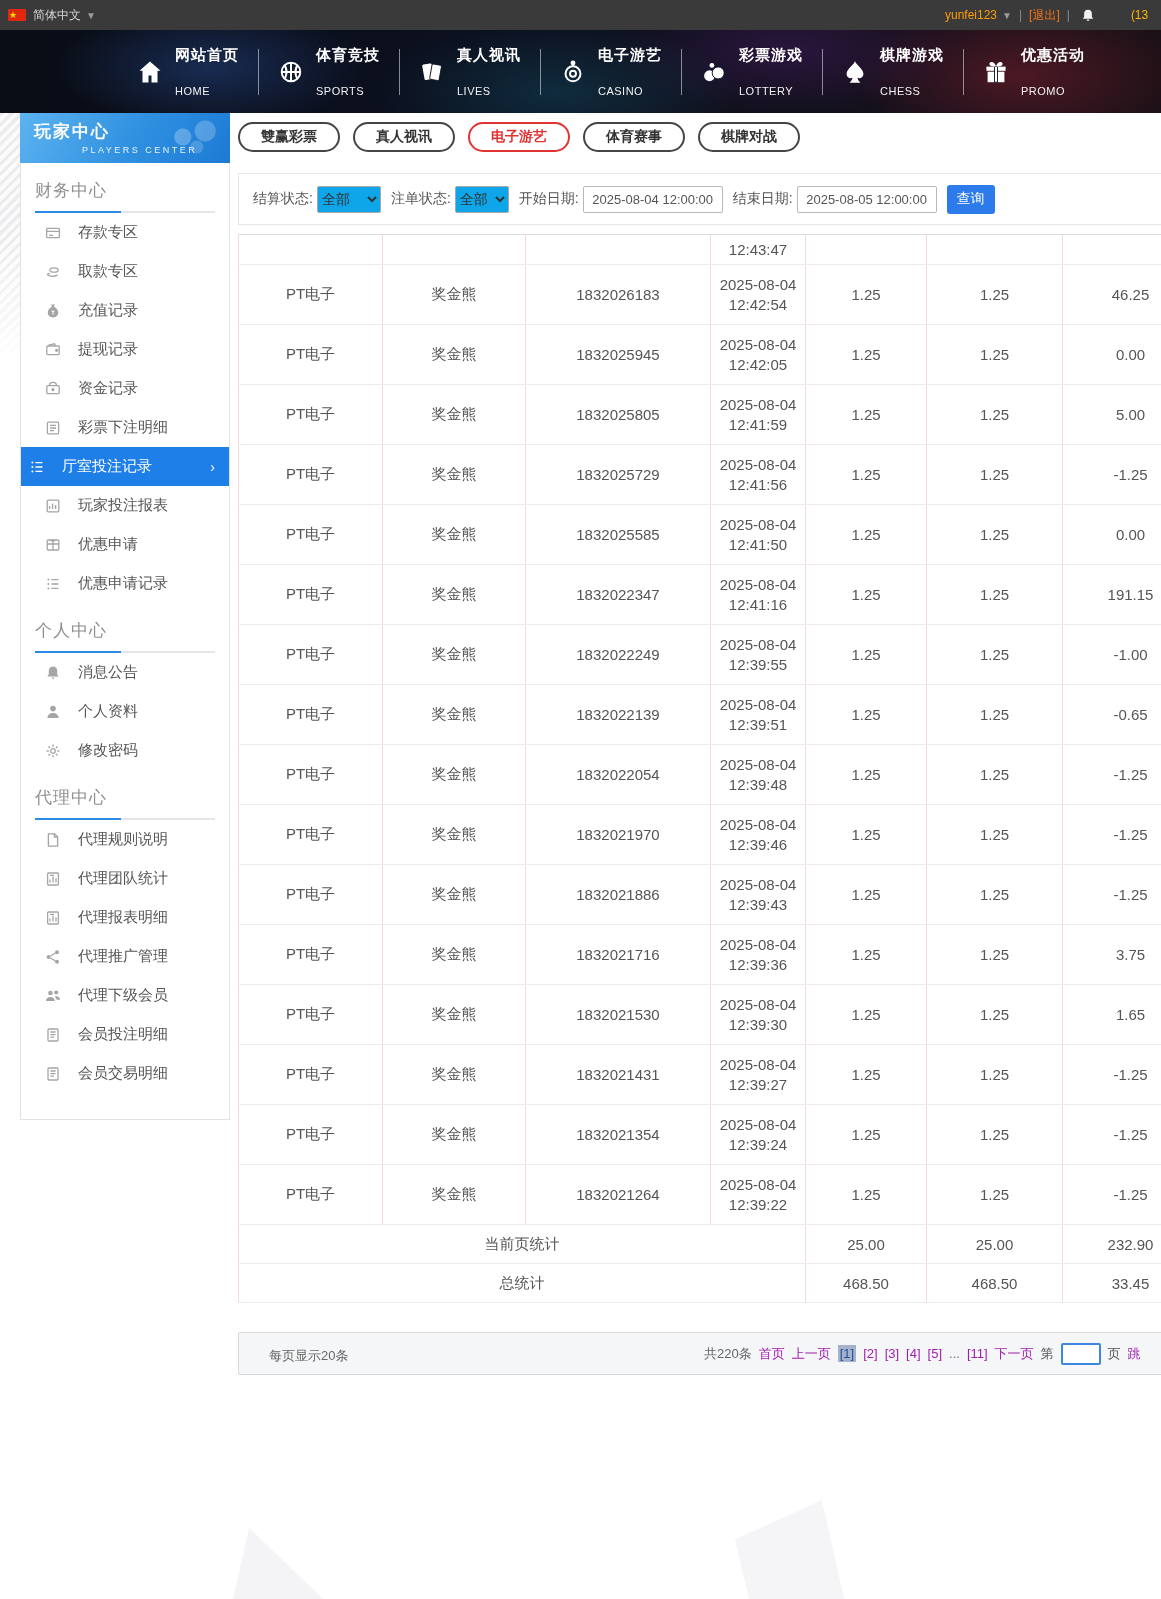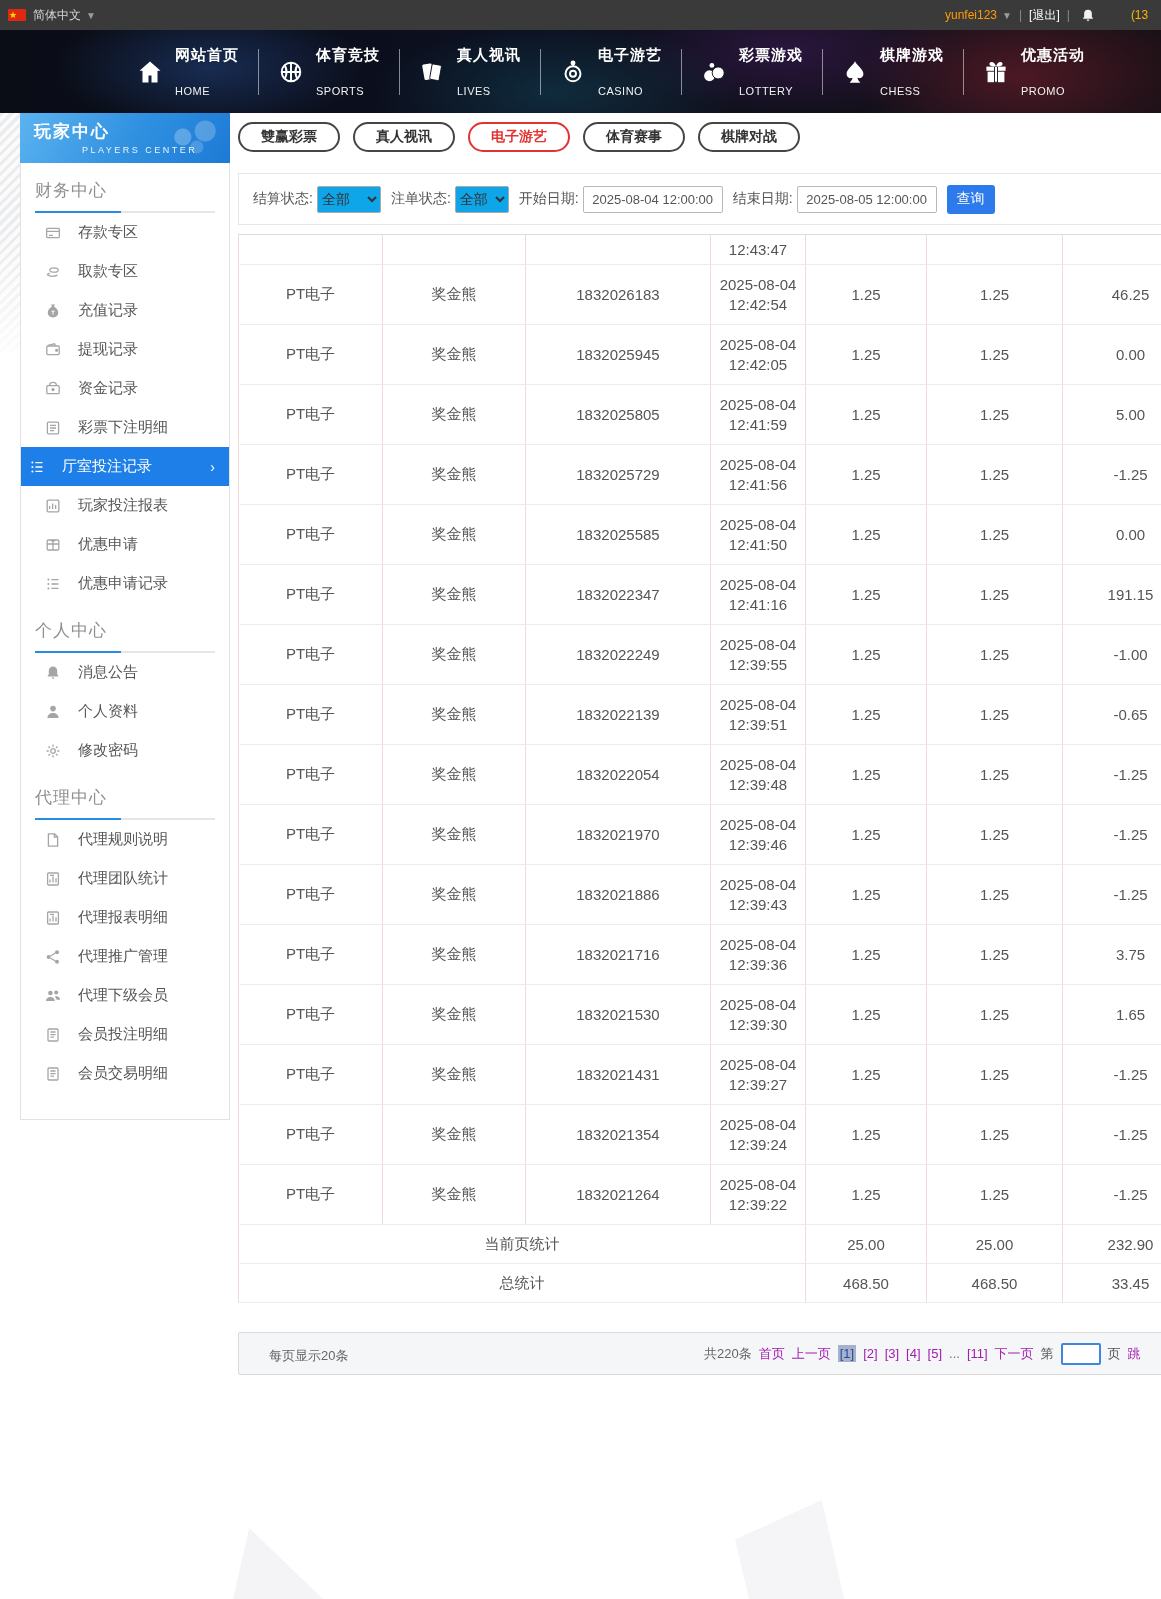--- a/index.html
+++ b/index.html
@@ -11,21 +11,21 @@
   
   .topbar { position:absolute; left:0; top:0; width:1200px; height:30px; background:#3a3a3b;
     display:flex; align-items:center; font-size:12px; color:#c8c8c8; }
   .flag { width:18px; height:12px; background:#de2910; margin:0 7px 0 8px; color:#ffde00;
     font-size:9px; line-height:12px; text-align:left; padding-left:1px; border-radius:1px; }
   .lang-label { color:#d6d6d6; }
   .caret { color:#9a9a9a; font-size:10px; margin-left:5px; }
   .topbar-right { position:absolute; left:945px; top:0; height:30px; display:flex; align-items:center; }
   .username { color:#ff9c00; }
   .top-sep { color:#8a8a8a; margin:0 7px; }
-  .logout { color:#ffffff; }
+  .logout { color:#f97316; }
   .bell-wrap { margin:0 4px; display:flex; align-items:center; }
   .balance-frag { color:#ffb400; margin-left:32px; }
 
   
   .mainnav { position:absolute; left:0; top:30px; width:1161px; height:83px;
     background:
       radial-gradient(220px 90px at 18% 45%, rgba(40,80,150,.45), transparent 70%),
       radial-gradient(260px 100px at 48% 75%, rgba(20,95,115,.35), transparent 70%),
       radial-gradient(240px 90px at 68% 25%, rgba(80,30,110,.4), transparent 70%),
       radial-gradient(240px 110px at 88% 55%, rgba(140,35,50,.45), transparent 70%),

